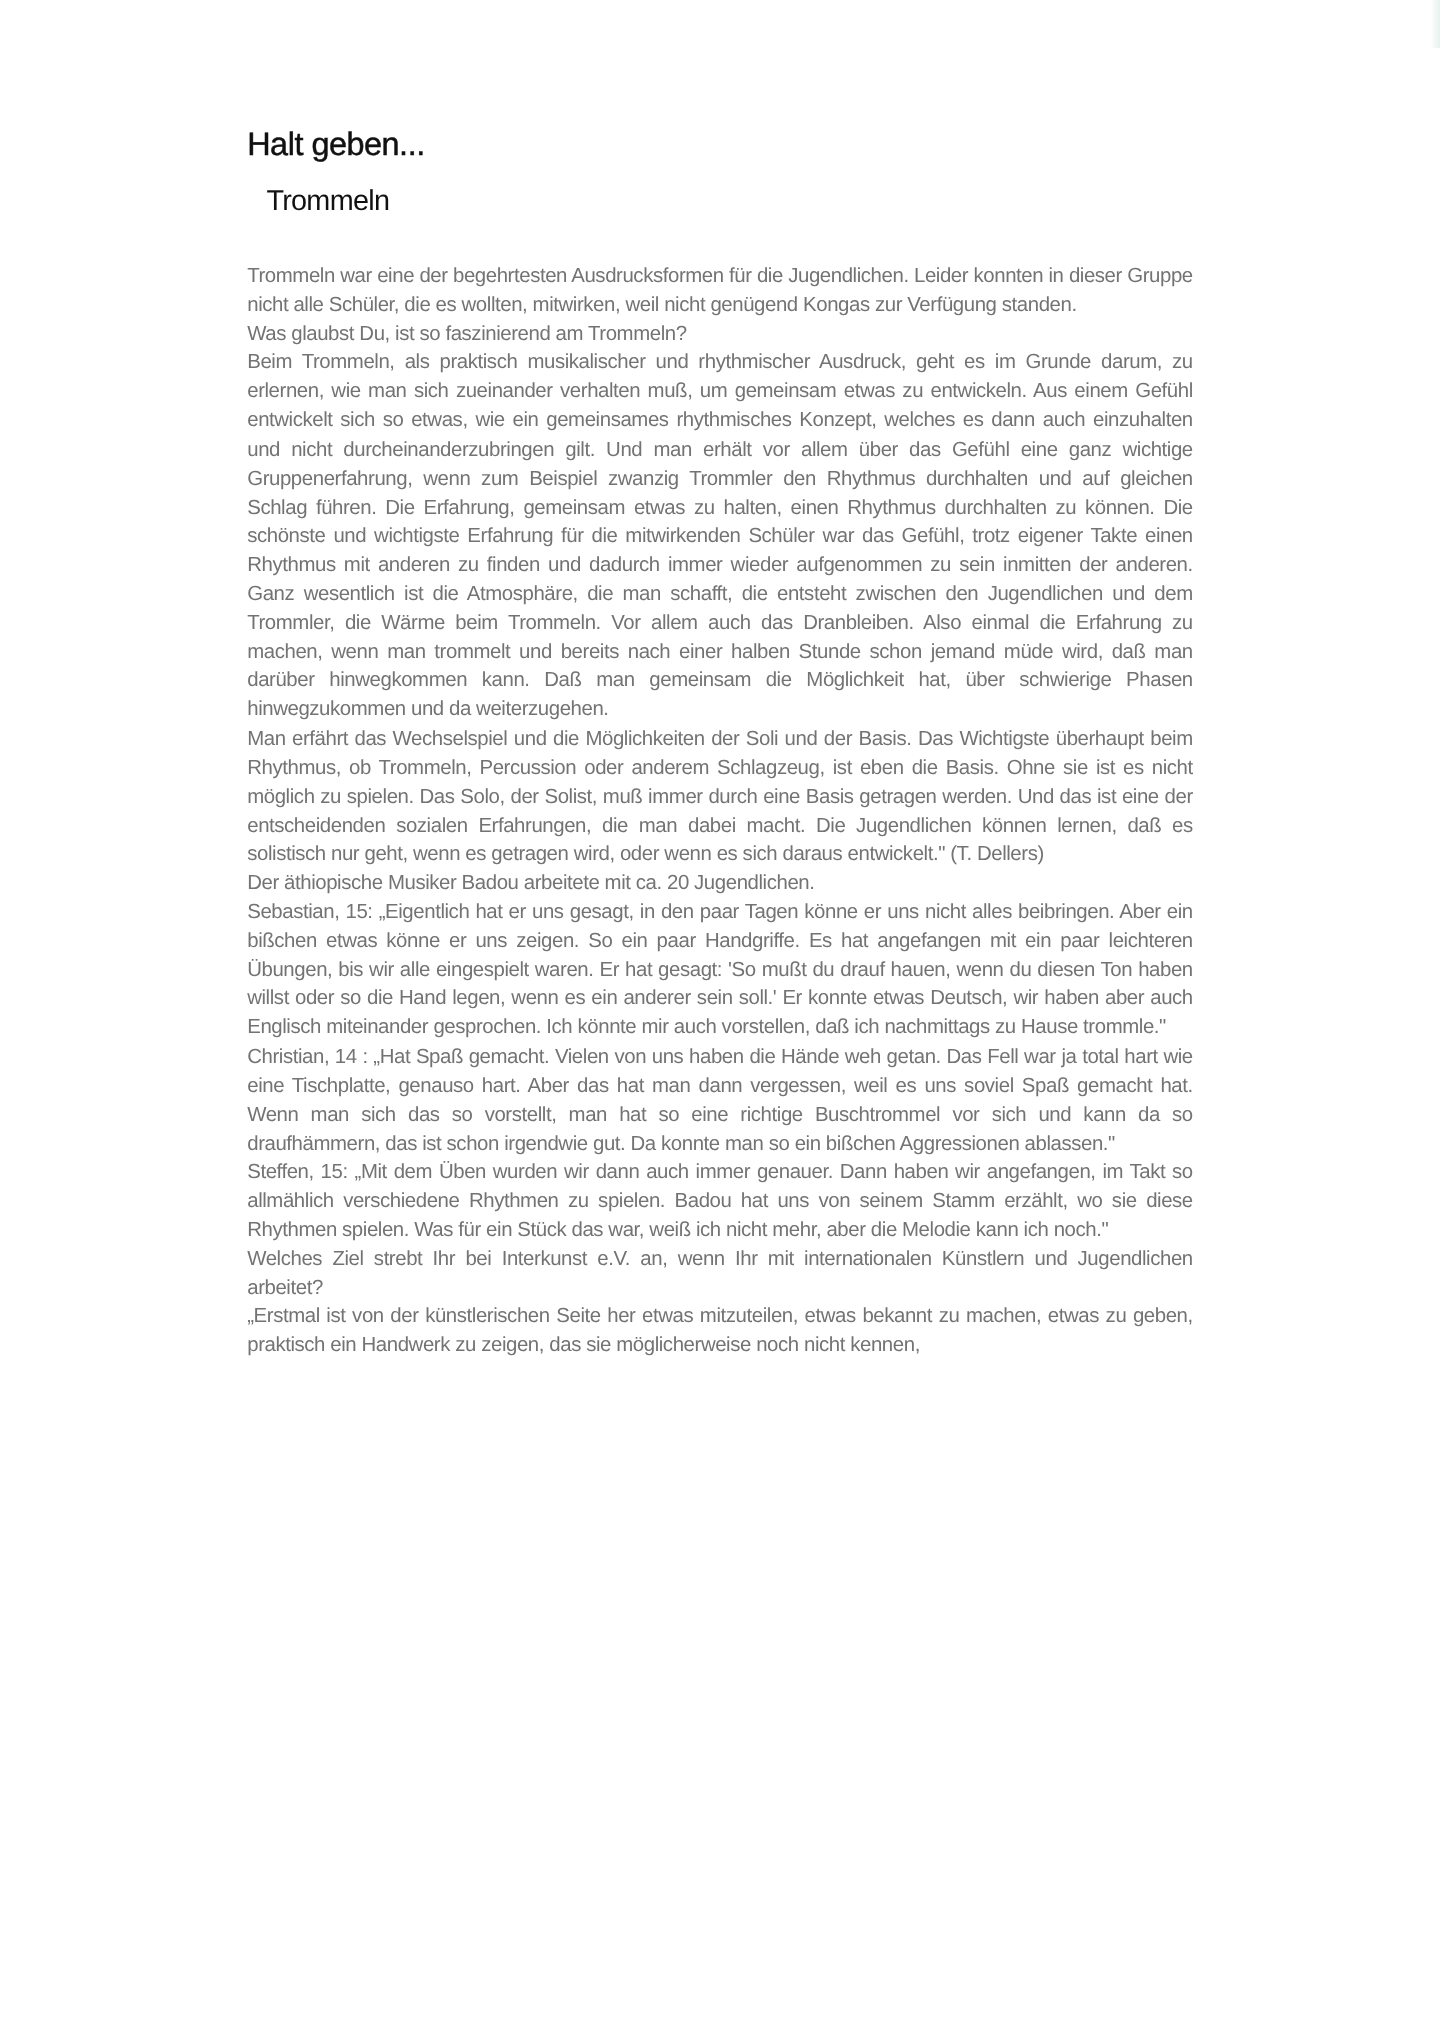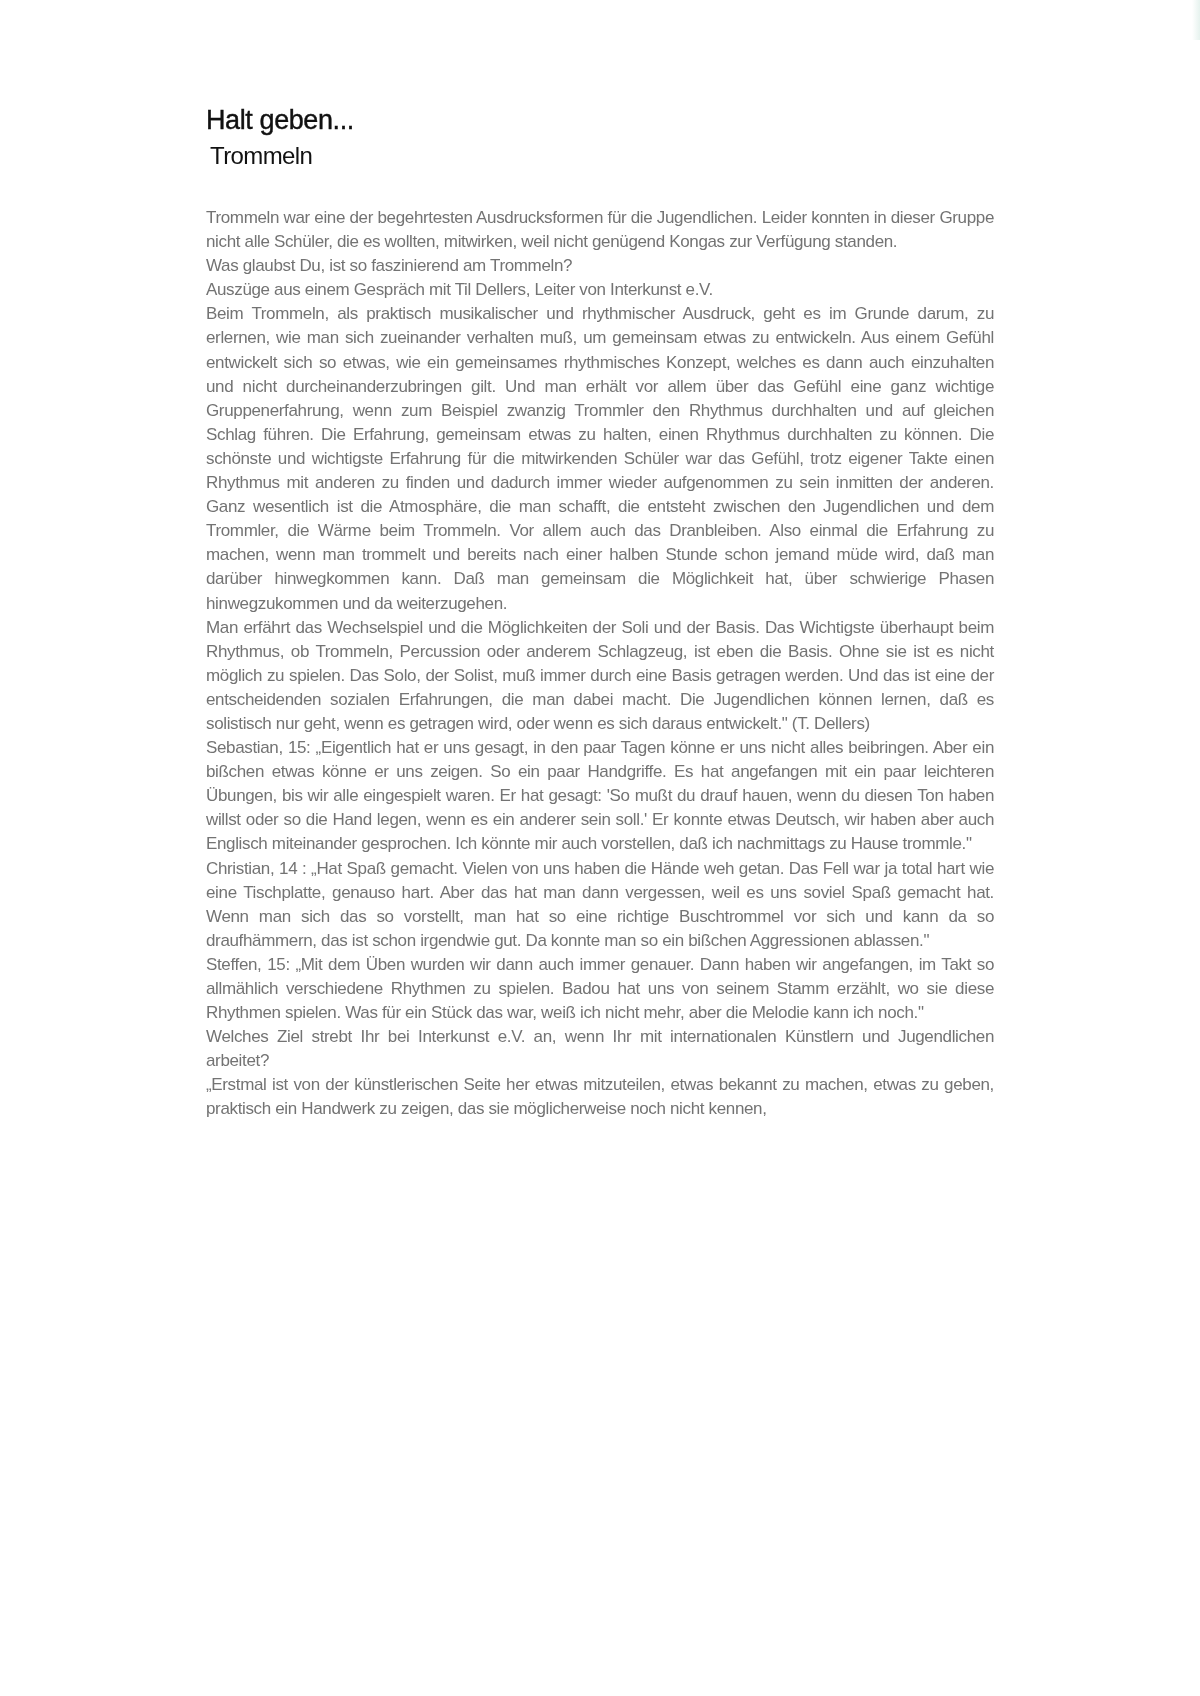--- a/index.html
+++ b/index.html
@@ -44,21 +44,21 @@
       letter-spacing: -0.4px;
       margin: 0;
       line-height: 34px;
       color: #111;
       -webkit-text-stroke: 0.4px #111;
     }
     .subtitle {
       font-size: 24px;
       font-weight: normal;
       letter-spacing: -0.6px;
-      margin: 4px;
+      margin: 16px;
       line-height: 30px;
       color: #111;
     }
     .body-text {
       font-size: 17px;
       line-height: 24.1px;
       letter-spacing: -0.35px;
       text-align: justify;
       margin: 0;
       color: #737373;
@@ -73,28 +73,28 @@
   <div class="edge"></div>
 
   <div class="content">
     <h1 class="title">Halt geben...</h1>
     <h2 class="subtitle">Trommeln</h2>
 
     <p class="body-text gap-intro">Trommeln war eine der begehrtesten Ausdrucksformen für die Jugendlichen. Leider konnten in dieser Gruppe nicht alle Schüler, die es wollten, mitwirken, weil nicht genügend Kongas zur Verfügung standen.</p>
 
     <div class="gap">
       <p class="body-text">Was glaubst Du, ist so faszinierend am Trommeln?</p>
-      <p class="body-text">Auszüge aus einem Gespräch mit Til Dellers, Leiter von Interkunst e.V.</p>
     </div>
 
 
     <p class="body-text gap">Beim Trommeln, als praktisch musikalischer und rhythmischer Ausdruck, geht es im Grunde darum, zu erlernen, wie man sich zueinander verhalten muß, um gemeinsam etwas zu entwickeln. Aus einem Gefühl entwickelt sich so etwas, wie ein gemeinsames rhythmisches Konzept, welches es dann auch einzuhalten und nicht durcheinanderzubringen gilt. Und man erhält vor allem über das Gefühl eine ganz wichtige Gruppenerfahrung, wenn zum Beispiel zwanzig Trommler den Rhythmus durchhalten und auf gleichen Schlag führen. Die Erfahrung, gemeinsam etwas zu halten, einen Rhythmus durchhalten zu können. Die schönste und wichtigste Erfahrung für die mitwirkenden Schüler war das Gefühl, trotz eigener Takte einen Rhythmus mit anderen zu finden und dadurch immer wieder aufgenommen zu sein inmitten der anderen. Ganz wesentlich ist die Atmosphäre, die man schafft, die entsteht zwischen den Jugendlichen und dem Trommler, die Wärme beim Trommeln. Vor allem auch das Dranbleiben. Also einmal die Erfahrung zu machen, wenn man trommelt und bereits nach einer halben Stunde schon jemand müde wird, daß man darüber hinwegkommen kann. Daß man gemeinsam die Möglichkeit hat, über schwierige Phasen hinwegzukommen und da weiterzugehen.</p>
     <p class="body-text">Man erfährt das Wechselspiel und die Möglichkeiten der Soli und der Basis. Das Wichtigste überhaupt beim Rhythmus, ob Trommeln, Percussion oder anderem Schlagzeug, ist eben die Basis. Ohne sie ist es nicht möglich zu spielen. Das Solo, der Solist, muß immer durch eine Basis getragen werden. Und das ist eine der entscheidenden sozialen Erfahrungen, die man dabei macht. Die Jugendlichen können lernen, daß es solistisch nur geht, wenn es getragen wird, oder wenn es sich daraus entwickelt." (T. Dellers)</p>
 
     <div class="gap">
+      <p class="body-text">Der äthiopische Musiker Badou arbeitete mit ca. 20 Jugendlichen.</p>
       <p class="body-text">Sebastian, 15: „Eigentlich hat er uns gesagt, in den paar Tagen könne er uns nicht alles beibringen. Aber ein bißchen etwas könne er uns zeigen. So ein paar Handgriffe. Es hat angefangen mit ein paar leichteren Übungen, bis wir alle eingespielt waren. Er hat gesagt: 'So mußt du drauf hauen, wenn du diesen Ton haben willst oder so die Hand legen, wenn es ein anderer sein soll.' Er konnte etwas Deutsch, wir haben aber auch Englisch miteinander gesprochen. Ich könnte mir auch vorstellen, daß ich nachmittags zu Hause trommle."</p>
     </div>
 
     <p class="body-text gap">Christian, 14 : „Hat Spaß gemacht. Vielen von uns haben die Hände weh getan. Das Fell war ja total hart wie eine Tischplatte, genauso hart. Aber das hat man dann vergessen, weil es uns soviel Spaß gemacht hat. Wenn man sich das so vorstellt, man hat so eine richtige Buschtrommel vor sich und kann da so draufhämmern, das ist schon irgendwie gut. Da konnte man so ein bißchen Aggressionen ablassen."</p>
 
     <p class="body-text gap">Steffen, 15: „Mit dem Üben wurden wir dann auch immer genauer. Dann haben wir angefangen, im Takt so allmählich verschiedene Rhythmen zu spielen. Badou hat uns von seinem Stamm erzählt, wo sie diese Rhythmen spielen. Was für ein Stück das war, weiß ich nicht mehr, aber die Melodie kann ich noch."</p>
 
     <p class="body-text gap">Welches Ziel strebt Ihr bei Interkunst e.V. an, wenn Ihr mit internationalen Künstlern und Jugendlichen arbeitet?</p>
 
     <p class="body-text gap">„Erstmal ist von der künstlerischen Seite her etwas mitzuteilen, etwas bekannt zu machen, etwas zu geben, praktisch ein Handwerk zu zeigen, das sie möglicherweise noch nicht kennen,</p>

